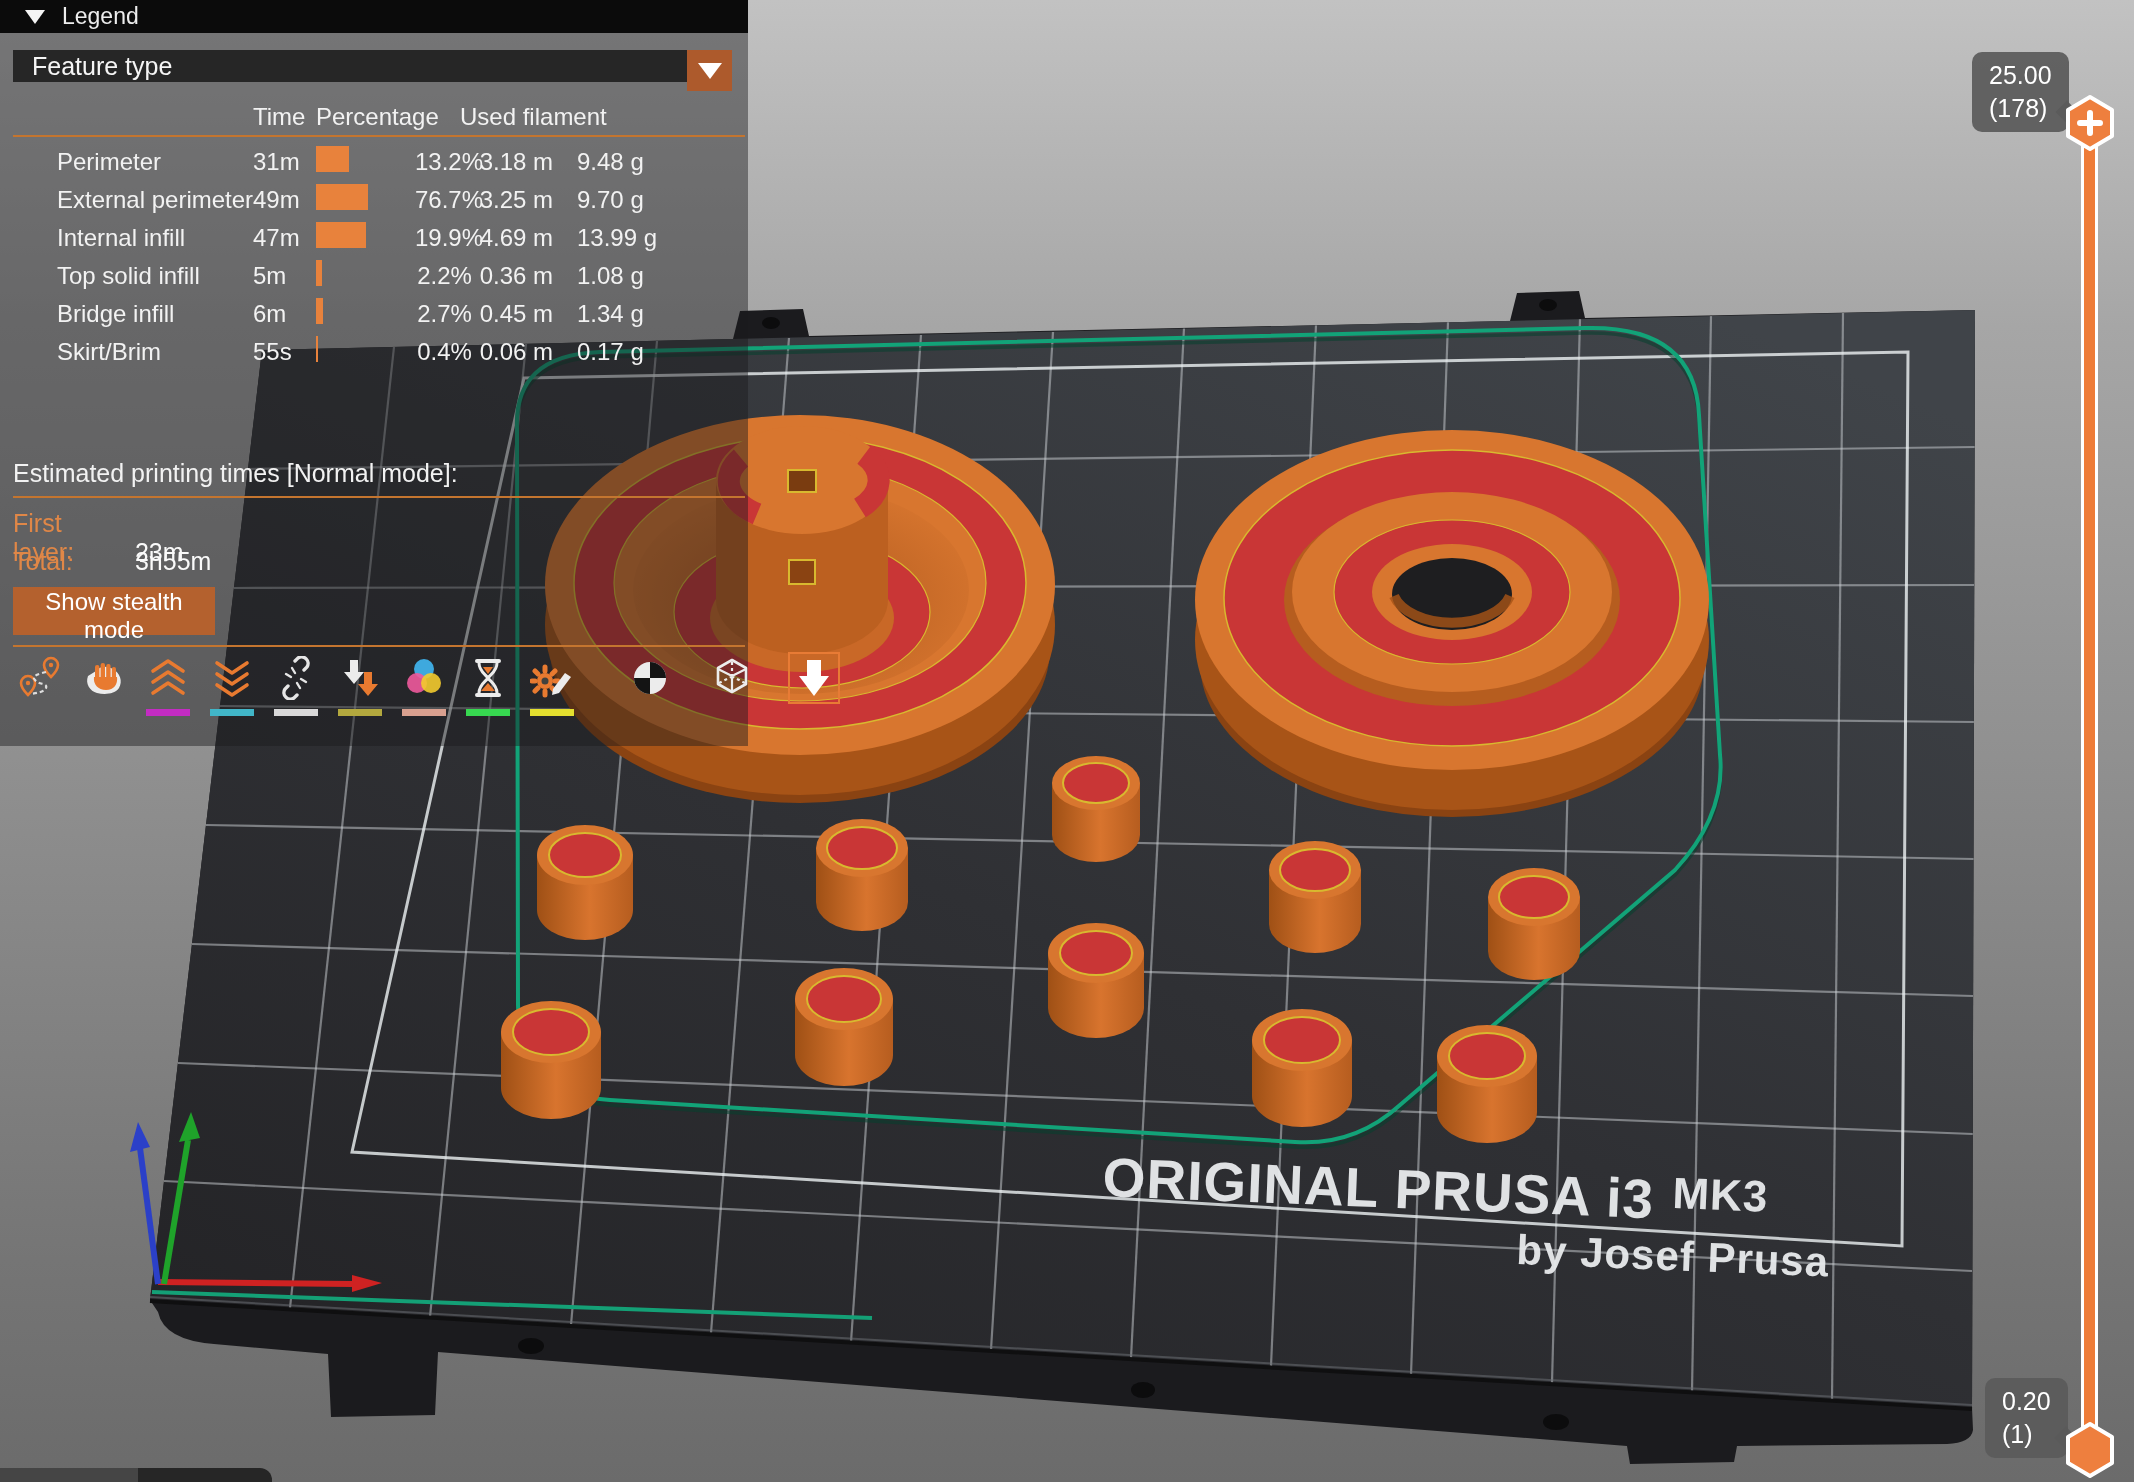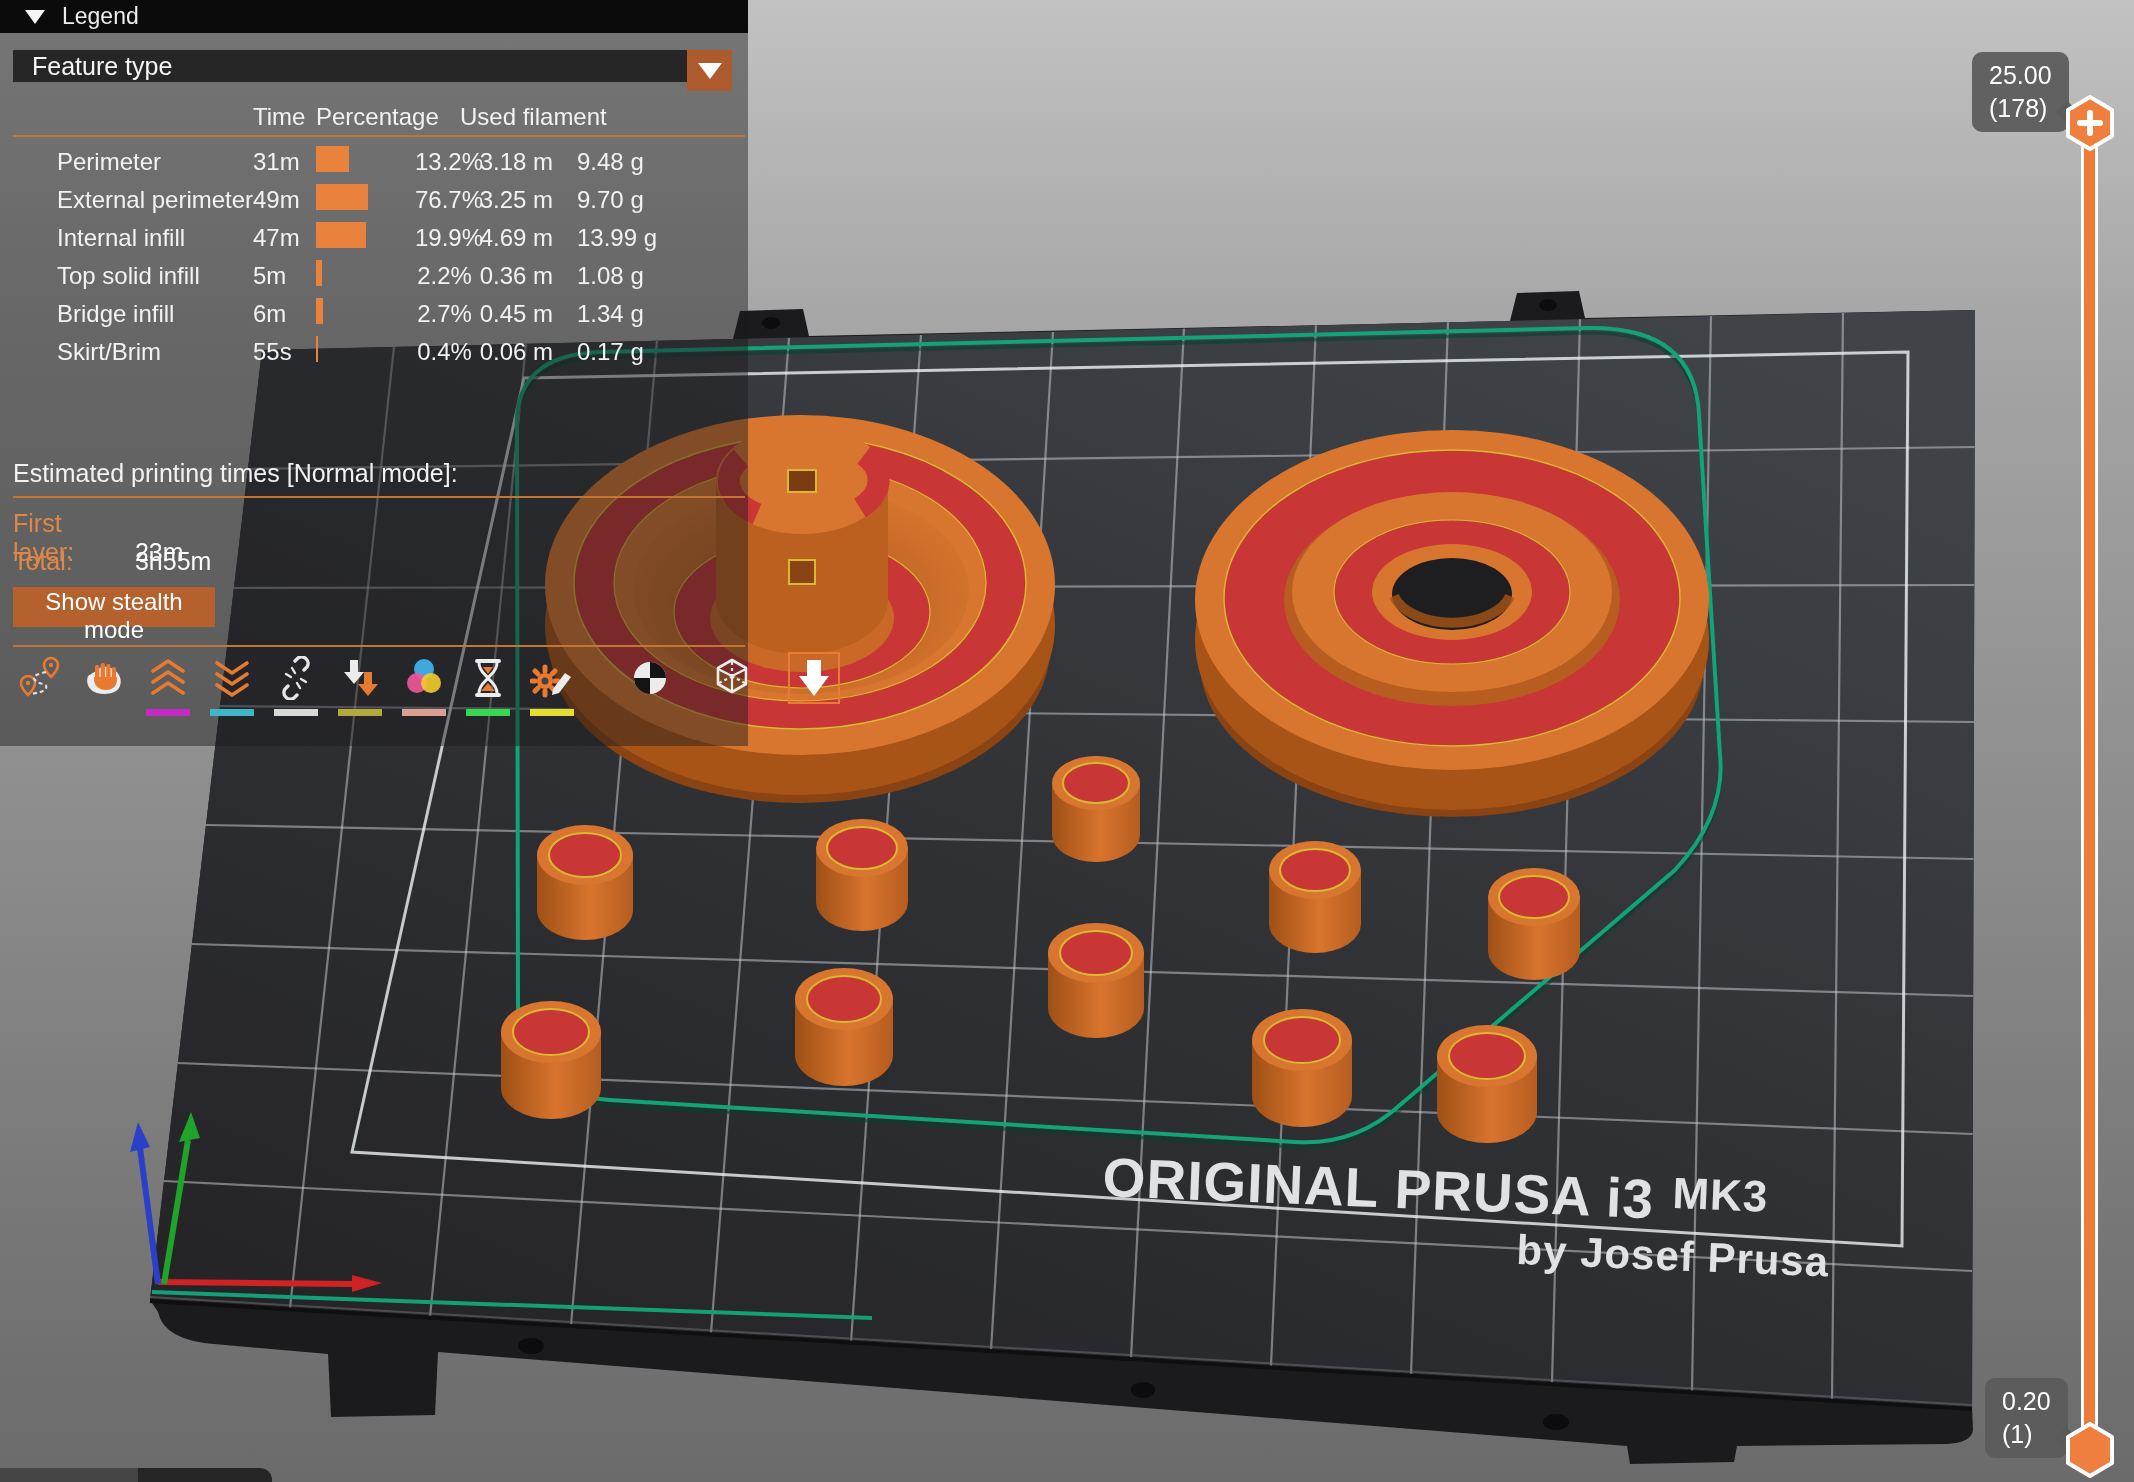--- a/index.html
+++ b/index.html
@@ -33,21 +33,21 @@
   .cell-label{white-space:nowrap;}
   .cell-bar{height:26px;background:#e8823c;}
   .cell-pct{text-align:center;}
   .cell-len{text-align:right;}
   .cell-wt{padding-left:24px;}
 
   .times-heading{position:absolute;left:13px;top:459px;font-size:25px;color:#f2f2f2;white-space:nowrap;}
   .time-row{position:absolute;left:13px;font-size:25px;}
   .time-label{display:inline-block;width:115px;color:#e08747;}
   .time-value{color:#fafafa;}
-  .stealth-btn{position:absolute;left:13px;top:587px;width:202px;height:40px;background:#b4612e;border:none;color:#fff;font-size:24px;font-family:"Liberation Sans",sans-serif;cursor:pointer;}
+  .stealth-btn{position:absolute;left:13px;top:587px;width:202px;height:48px;background:#b4612e;border:none;color:#fff;font-size:24px;font-family:"Liberation Sans",sans-serif;cursor:pointer;}
 
   .toolbar{position:absolute;left:14px;top:652px;display:flex;align-items:flex-start;}
   .tool{display:flex;flex-direction:column;align-items:center;margin-right:12px;cursor:pointer;}
   .tool svg{width:44px;height:44px;}
   .tool .underline{width:44px;height:7px;margin-top:5px;}
   .tool.gap{margin-left:34px;}
   .tool .icon-wrap{padding:2px;border:2.5px solid transparent;}
   .tool.active .icon-wrap{border-color:#e87b35;}
 
   

